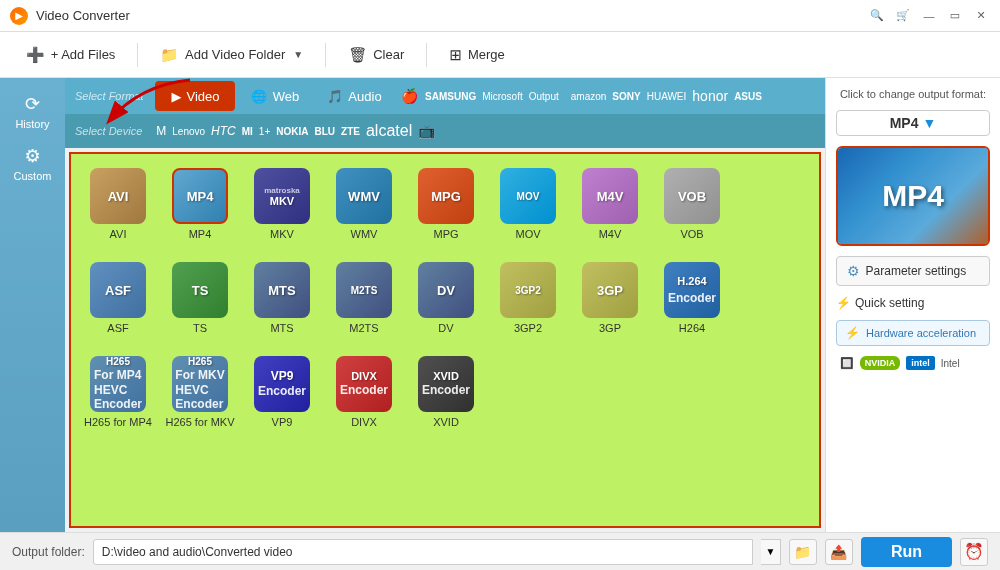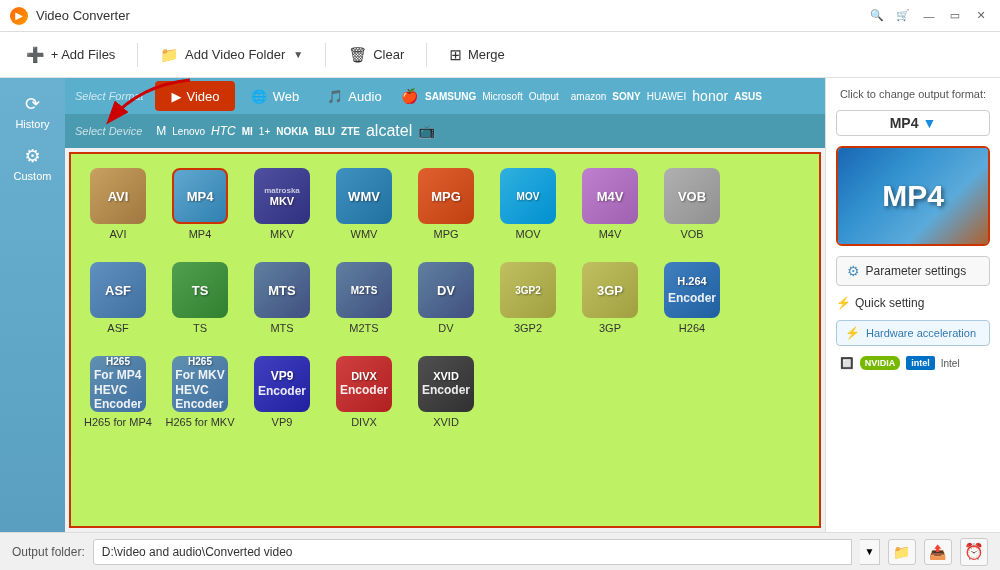--- a/index.html
+++ b/index.html
@@ -699,20 +699,21 @@
     </div>
 
   </div>
 
   <div class="bottom-bar">
     <span class="output-label">Output folder:</span>
     <div class="output-path" style="flex:1; height:26px; border:1px solid #ccc; background:white; padding:0 8px; font-size:12px; border-radius:3px 0 0 3px; color:#333; display:flex; align-items:center;">D:\video and audio\Converted video</div>
     <div class="output-path-dropdown">▼</div>
     <div class="folder-btn">📁</div>
     <div class="share-btn">📤</div>
+    <button class="run-btn">Run</button>
     <div class="alarm-btn">⏰</div>
   </div>
 
   <svg style="position:absolute; top:75px; left:60px; width:140px; height:80px; pointer-events:none; z-index:200;" viewBox="0 0 140 80">
     <defs>
       <marker id="arrowhead" markerWidth="8" markerHeight="6" refX="6" refY="3" orient="auto">
         <polygon points="0 0, 8 3, 0 6" fill="#cc0000"></polygon>
       </marker>
     </defs>
     <path d="M 130 5 Q 80 10 50 45" stroke="#cc0000" stroke-width="3" fill="none" marker-end="url(#arrowhead)"></path>

